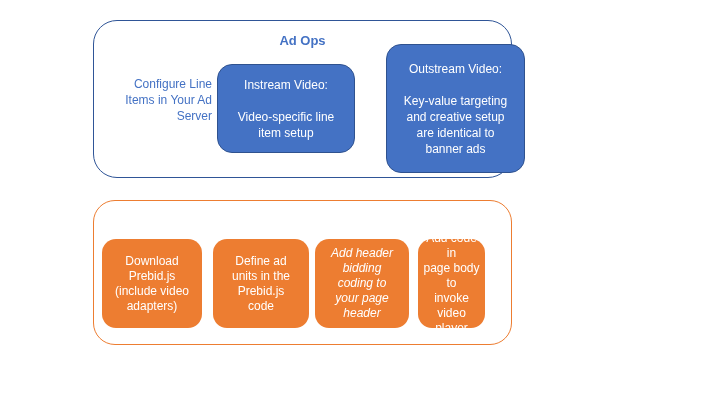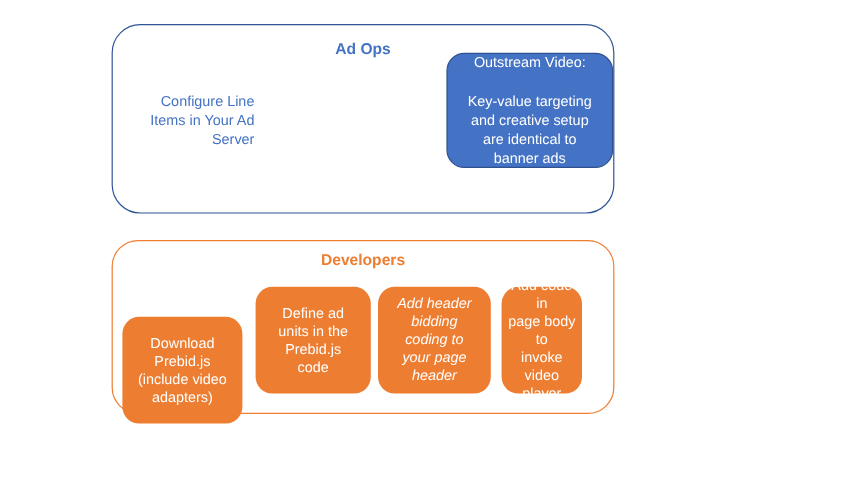--- a/index.html
+++ b/index.html
@@ -60,51 +60,54 @@
     white-space: pre-line;
   }
   .blue-box {
     background: var(--blue-fill);
     border: 1px solid var(--blue-box-border);
     border-radius: 15px;
     font-size: 12px; line-height: 16px;
     padding: 2px 6px;
   }
   .blue-box.instream  { left: 123px; top: 43px; width: 138px; height: 89px; }
-  .blue-box.outstream { left: 278px; top: 23px; width: 139px; height: 96px; }
+  .blue-box.outstream { left: 292px; top: 23px; width: 139px; height: 129px; }
   .orange-box {
     background: var(--orange-fill);
     border-radius: 14px;
     font-size: 12px; line-height: 15px;
     top: 38px; height: 89px;
     padding: 2px 4px;
   }
-  .orange-box.step1 { left: 8px;   width: 100px; margin-top: 25px; }
+  .orange-box.step1 { left: 8px;   width: 100px; }
   .orange-box.step2 { left: 119px; width: 96px; }
   .orange-box.step3 { left: 221px; width: 94px; font-style: italic; }
   .orange-box.step4 { left: 324px; width: 67px; }
 </style>
 </head>
 <body>
 
 <div class="group adops">
   <div class="group-title">Ad Ops</div>
   <div class="side-note">Configure Line
 Items in Your Ad
 Server</div>
+  <div class="fill-box blue-box instream">Instream Video:
+
+Video-specific line
+item setup</div>
   <div class="fill-box blue-box outstream">Outstream Video:
 
 Key-value targeting
 and creative setup
 are identical to
 banner ads</div>
 </div>
 
 <div class="group developers">
-  <div class="group-title">Developers</div>
   <div class="fill-box orange-box step1">Download
 Prebid.js
 (include video
 adapters)</div>
   <div class="fill-box orange-box step2">Define ad
 units in the
 Prebid.js
 code</div>
   <div class="fill-box orange-box step3">Add header
 bidding

